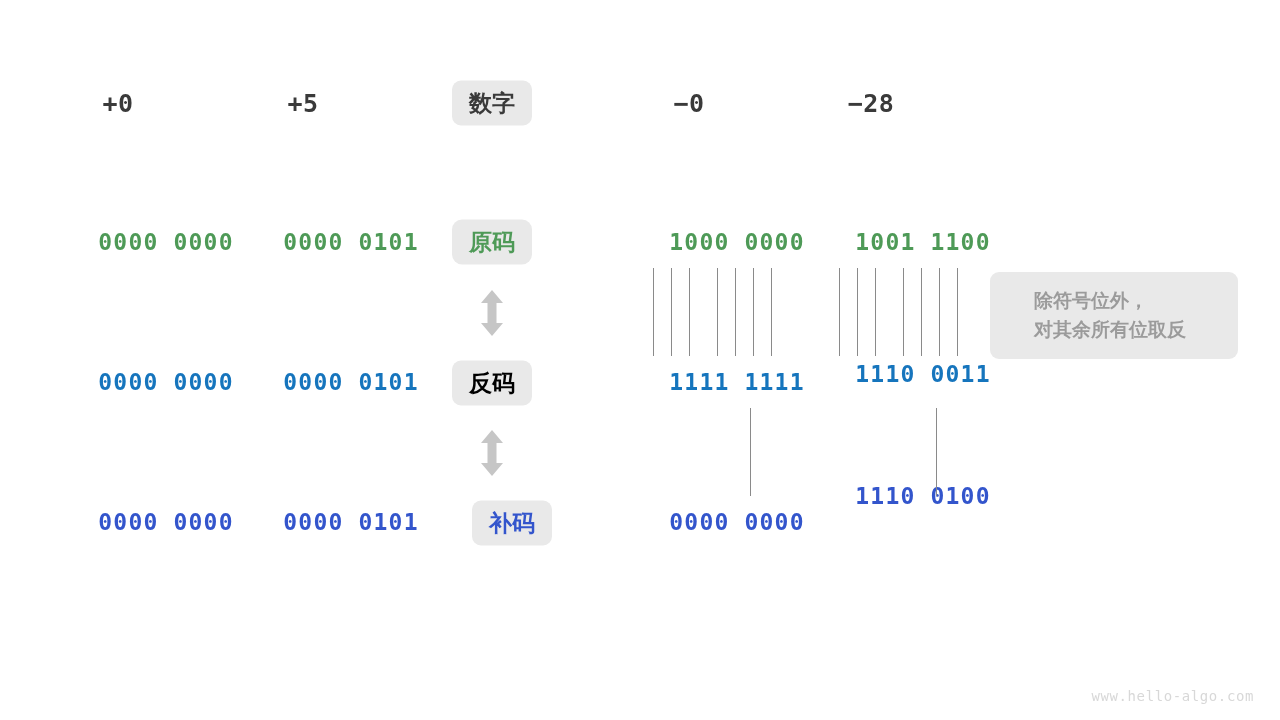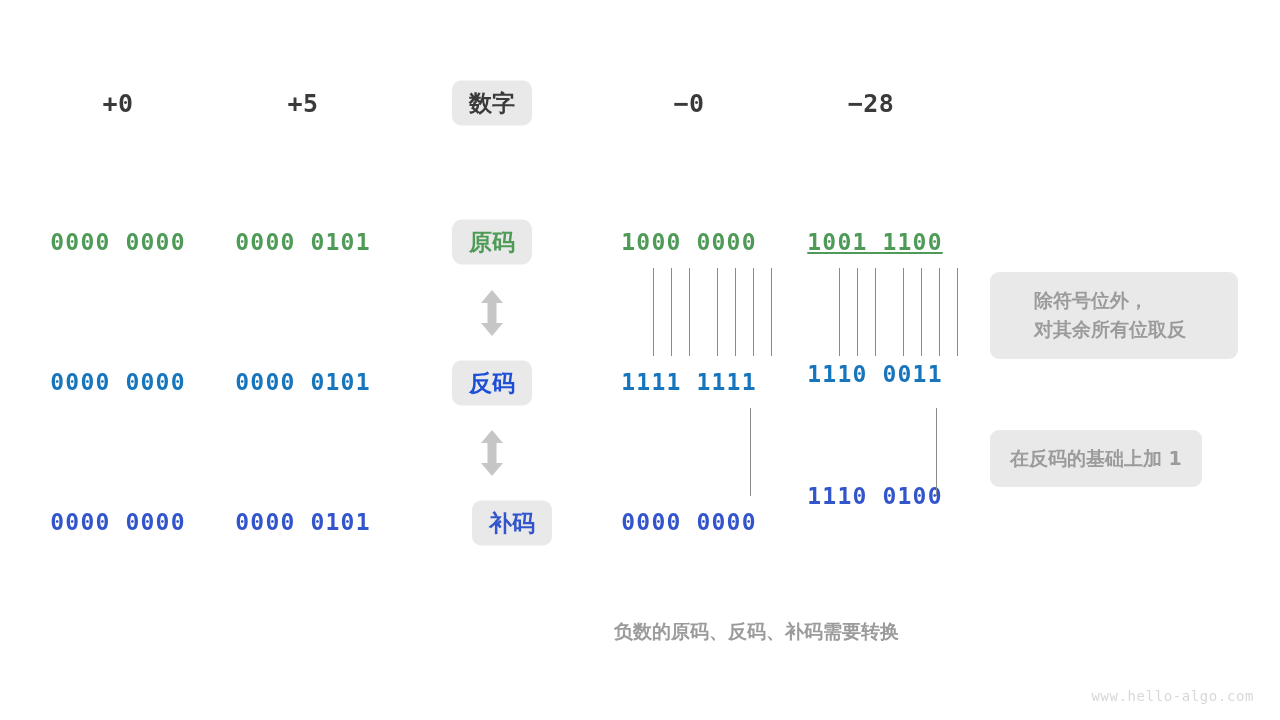--- a/index.html
+++ b/index.html
@@ -35,40 +35,41 @@
     color: #3a3a3a;
     letter-spacing: 0.5px;
   }
 
   
   .bits {
     font-family: "DejaVu Sans Mono", monospace;
     font-size: 23px;
     font-weight: bold;
     letter-spacing: 1.2px;
+    margin-left: 48px;
   }
   .bits.c-sign   { color: #4e9a57; }
   .bits.c-ones   { color: #1675bd; }
   .bits.c-twos   { color: #3355cc; }
 
   
   .pill {
     position: absolute;
     transform: translate(-50%, -50%);
     background: #e9e9e9;
     border-radius: 9px;
     padding: 11px 17px;
     font-size: 23px;
     font-weight: bold;
     white-space: nowrap;
     line-height: 1;
   }
   .pill.p-head { color: #3a3a3a; }
   .pill.p-sign { color: #4e9a57; }
-  .pill.p-ones { color: #1d4ed8; }
+  .pill.p-ones { color: #000000; }
   .pill.p-twos { color: #3355cc; }
 
   
   .note {
     position: absolute;
     background: #e9e9e9;
     border-radius: 9px;
     color: #9b9b9b;
     font-size: 19px;
     font-weight: bold;
@@ -128,21 +129,21 @@
   <div class="cell num" style="left:871px; top:103px;text-align:right;">−28</div>
 
   <div class="cell bits c-sign" style="left:118px; top:242px;">0000 0000</div>
 
   <div class="cell bits c-sign" style="left:303px; top:242px;">0000 0101</div>
 
   <div class="pill p-sign" style="left:492px; top:242px;border-radius:10px;">原码</div>
 
   <div class="cell bits c-sign" style="left:689px; top:242px;">1000 0000</div>
 
-  <div class="cell bits c-sign" style="left:875px; top:242px;text-decoration:underline;">1001 1100</div>
+  <div class="cell bits c-sign" style="left:875px; top:242px;">1001 1100</div>
 
   <div class="cell bits c-ones" style="left:118px; top:382px;">0000 0000</div>
 
   <div class="cell bits c-ones" style="left:303px; top:382px;">0000 0101</div>
 
   <div class="pill p-ones" style="left:492px; top:383px;">反码</div>
 
   <div class="cell bits c-ones" style="left:689px; top:382px;">1111 1111</div>
 
   <div class="cell bits c-ones" style="left:875px; top:374px;">1110 0011</div>
@@ -184,20 +185,18 @@
 
   <div class="dblarrow" style="left:492px; top:453px;">
     <svg width="26" height="46" viewBox="0 0 26 46" xmlns="http://www.w3.org/2000/svg">
       <path d="M13 0 L24 13 L17.5 13 L17.5 33 L24 33 L13 46 L2 33 L8.5 33 L8.5 13 L2 13 Z" fill="#c6c6c6"></path>
     </svg>
   </div>
 
   <div class="note" style="left:990px; top:272px; width:184px;padding-left:44px;">除符号位外，
 对其余所有位取反</div>
 
-  <div class="note" style="left:990px; top:430px;">在反码的基础上加 1</div>
-
-
-  <div class="caption" style="left:614px; top:619px;">负数的原码、反码、补码需要转换</div>
+
+
 
   <div class="watermark">www.hello-algo.com</div>
 
 </div>
 
 </body></html>

